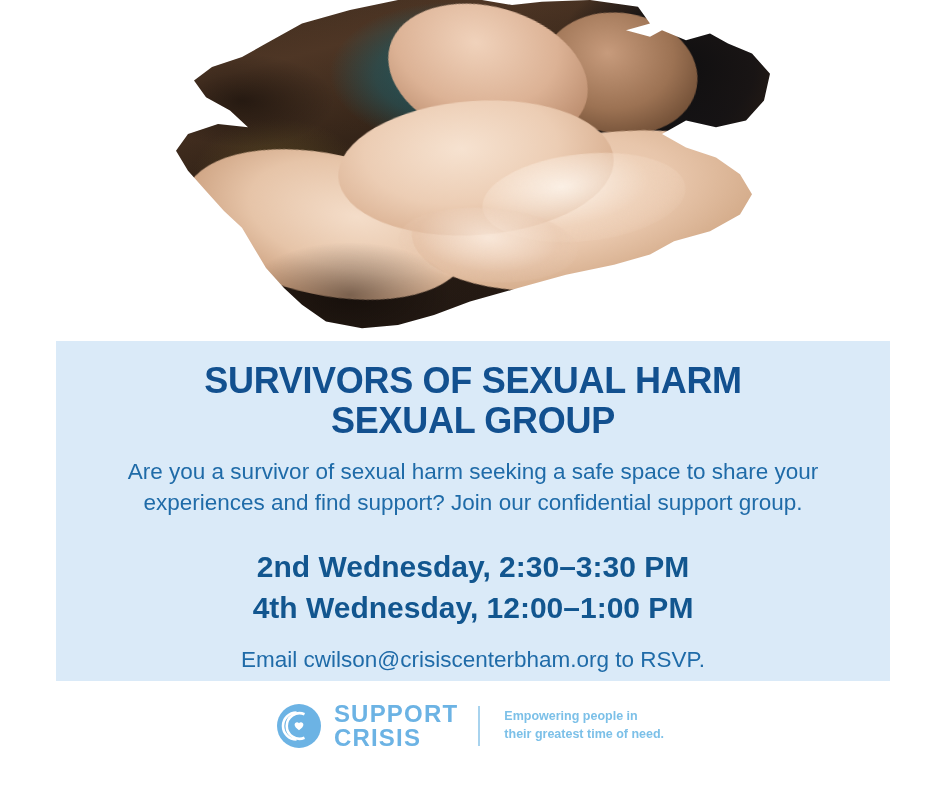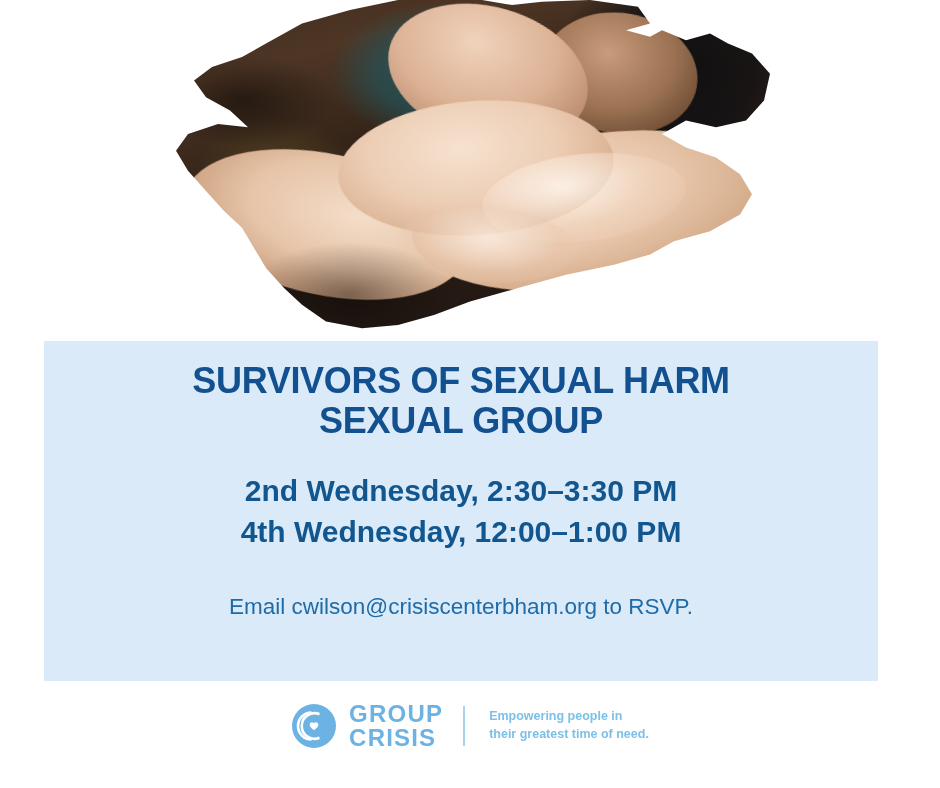--- a/index.html
+++ b/index.html
@@ -98,21 +98,21 @@
     inset: 0;
     background:
       radial-gradient(ellipse 140px 70px at 30% 88%, rgba(20,14,10,0.45) 0%, rgba(20,14,10,0) 75%),
       radial-gradient(ellipse 120px 60px at 12% 30%, rgba(18,12,8,0.5) 0%, rgba(18,12,8,0) 78%);
     mix-blend-mode: multiply;
   }
 
   
   .panel {
     position: absolute;
-    left: 44px;
+    left: 56px;
     top: 341px;
     width: 834px;
     height: 340px;
     background: #daeaf8;
   }
 
   .title {
     margin: 0;
     padding-top: 20px;
     text-align: center;
@@ -138,21 +138,21 @@
     margin: 28px 0 0 0;
     text-align: center;
     color: #12568f;
     font-size: 30px;
     font-weight: bold;
     line-height: 1.38;
   }
   .times-line { display: block; }
 
   .rsvp {
-    margin: 40px 0 0 0;
+    margin: 16px 0 0 0;
     text-align: center;
     color: #1f6ba8;
     font-size: 22.5px;
     line-height: 1.3;
   }
 
   
   .logo {
     position: absolute;
     left: 0;
@@ -202,40 +202,44 @@
   </div>
 </div>
 
 <div class="panel">
 
   <h1 class="title">
     <span class="title-line">SURVIVORS OF SEXUAL HARM</span>
     <span class="title-line">SEXUAL GROUP</span>
   </h1>
 
+  <p class="lede">
+    <span class="lede-line">Are you a survivor of sexual harm seeking a safe space to share your</span>
+    <span class="lede-line">experiences and find support? Join our confidential support group.</span>
+  </p>
 
   <p class="times">
     <span class="times-line">2nd Wednesday, 2:30–3:30 PM</span>
     <span class="times-line">4th Wednesday, 12:00–1:00 PM</span>
   </p>
 
   <p class="rsvp">Email cwilson@crisiscenterbham.org to RSVP.</p>
 </div>
 
 <div class="logo">
 
   <svg class="logo-mark" width="46" height="46" viewBox="0 0 46 46">
     <circle cx="23" cy="23" r="22" fill="#6cb3e4"></circle>
     <path d="M20.5 9.5a13.5 13.5 0 1 0 0 27 13.5 13.5 0 0 1 0-27z" fill="none" stroke="#ffffff" stroke-width="2.6"></path>
     <path d="M28.5 11.2a12.8 12.8 0 1 0 0 23.6" fill="none" stroke="#ffffff" stroke-width="2.6"></path>
     <path d="M23 27.2c-2.6-2.1-4.4-3.6-4.4-5.5 0-1.5 1.1-2.5 2.4-2.5 .9 0 1.6 .4 2 1 .4-.6 1.1-1 2-1 1.3 0 2.4 1 2.4 2.5 0 1.9-1.8 3.4-4.4 5.5z" fill="#ffffff"></path>
   </svg>
 
   <div class="logo-word">
-    <span>GROUP</span>
+    <span>SUPPORT</span>
     <span>CRISIS</span>
   </div>
 
   <div class="logo-divider"></div>
 
   <div class="logo-tagline">
     <span>Empowering people in</span>
     <span>their greatest time of need.</span>
   </div>
 </div>

